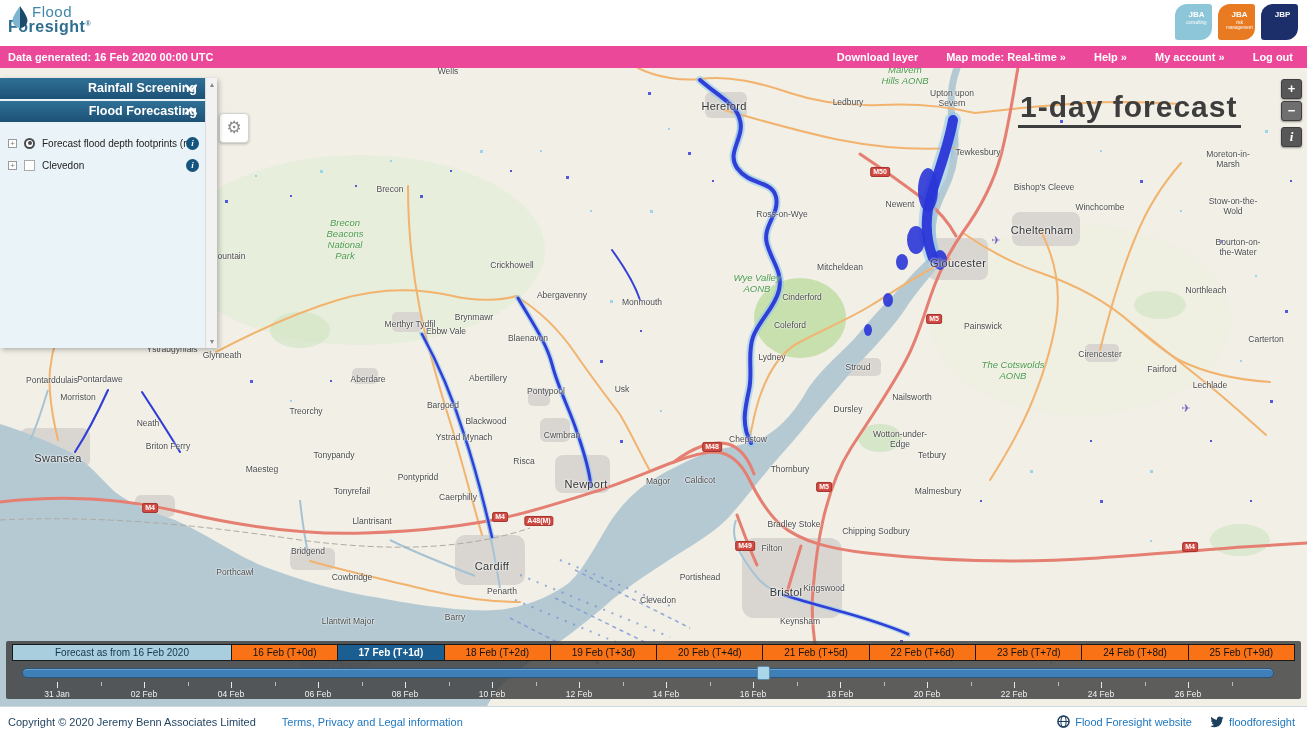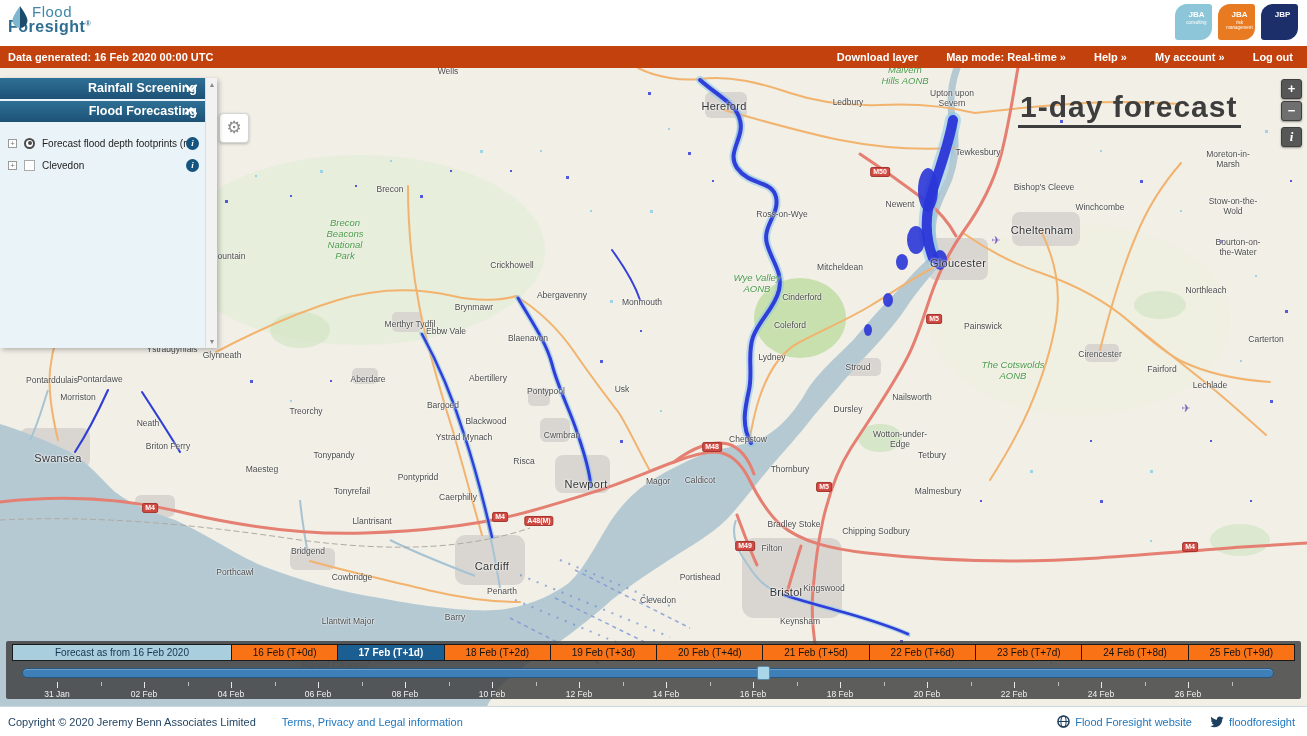--- a/index.html
+++ b/index.html
@@ -38,21 +38,21 @@
   #logo svg { position:absolute; left:2px; top:2px; }
   #search-box { position:absolute; left:843px; top:9px; width:316px; height:22px; border:1px solid #c9c9c9; border-radius:3px;
     font-size:11px; padding:0 8px; color:#555; font-family:"Liberation Sans",sans-serif; }
   #search-box::placeholder { color:#9a9a9a; }
   #brand-tiles { position:absolute; right:9px; top:4px; display:flex; gap:6px; }
   .tile { width:37px; height:36px; border-radius:12px 3px 12px 3px; color:#fff; padding:7px 0 0 6px; cursor:pointer;text-align:center; }
   .tile .tn { font-size:8px; font-weight:bold; line-height:8px; }
   .tile .ts { font-size:4.5px; line-height:5px; margin-top:1px; }
 
   
-  #navbar { position:absolute; left:0; top:46px; width:1307px; height:22px; background:#c2410c; z-index:6;
+  #navbar { position:absolute; left:0; top:46px; width:1307px; height:22px; background:#ec4899; z-index:6;
     display:flex; align-items:center; color:#fff; font-size:11px; font-weight:bold; }
   #nav-generated { margin-left:8px; }
   #nav-menu { margin-left:auto; display:flex; gap:28px; padding-right:14px; }
   #nav-menu span { cursor:pointer; }
 
   
   #sidebar { position:absolute; left:0; top:78px; width:217px; height:270px; z-index:4; background:#eaf3f7;
     box-shadow:2px 2px 5px rgba(0,0,0,.25); }
   .sec-hdr { width:205px; height:21px; background:linear-gradient(#2f7096,#1d5176); color:#fff; font-size:12.5px; font-weight:bold;
     padding:3px 8px 0; position:relative; margin-bottom:2px; cursor:pointer;text-align:right; }
@@ -300,21 +300,21 @@
       <span class="lbl-town" style="left: 790px; top: 470px;">Thornbury</span>
       <span class="lbl-town" style="left: 748px; top: 440px;">Chepstow</span>
       <span class="lbl-town" style="left: 700px; top: 481px;">Caldicot</span>
       <span class="lbl-town" style="left: 658px; top: 482px;">Magor</span>
       <span class="lbl-town" style="left: 562px; top: 436px;">Cwmbran</span>
       <span class="lbl-town" style="left: 546px; top: 392px;">Pontypool</span>
       <span class="lbl-town" style="left: 622px; top: 390px;">Usk</span>
       <span class="lbl-town" style="left: 642px; top: 303px;">Monmouth</span>
       <span class="lbl-town" style="left: 562px; top: 296px;">Abergavenny</span>
       <span class="lbl-town" style="left: 512px; top: 266px;">Crickhowell</span>
-      <span class="lbl-town" style="left: 474px; top: 308px;">Brynmawr</span>
+      <span class="lbl-town" style="left: 474px; top: 318px;">Brynmawr</span>
       <span class="lbl-town" style="left: 446px; top: 332px;">Ebbw Vale</span>
       <span class="lbl-town" style="left: 528px; top: 339px;">Blaenavon</span>
       <span class="lbl-town" style="left: 488px; top: 379px;">Abertillery</span>
       <span class="lbl-town" style="left: 443px; top: 406px;">Bargoed</span>
       <span class="lbl-town" style="left: 486px; top: 422px;">Blackwood</span>
       <span class="lbl-town" style="left: 464px; top: 438px;">Ystrad Mynach</span>
       <span class="lbl-town" style="left: 458px; top: 498px;">Caerphilly</span>
       <span class="lbl-town" style="left: 524px; top: 462px;">Risca</span>
       <span class="lbl-town" style="left: 418px; top: 478px;">Pontypridd</span>
       <span class="lbl-town" style="left: 352px; top: 492px;">Tonyrefail</span>

